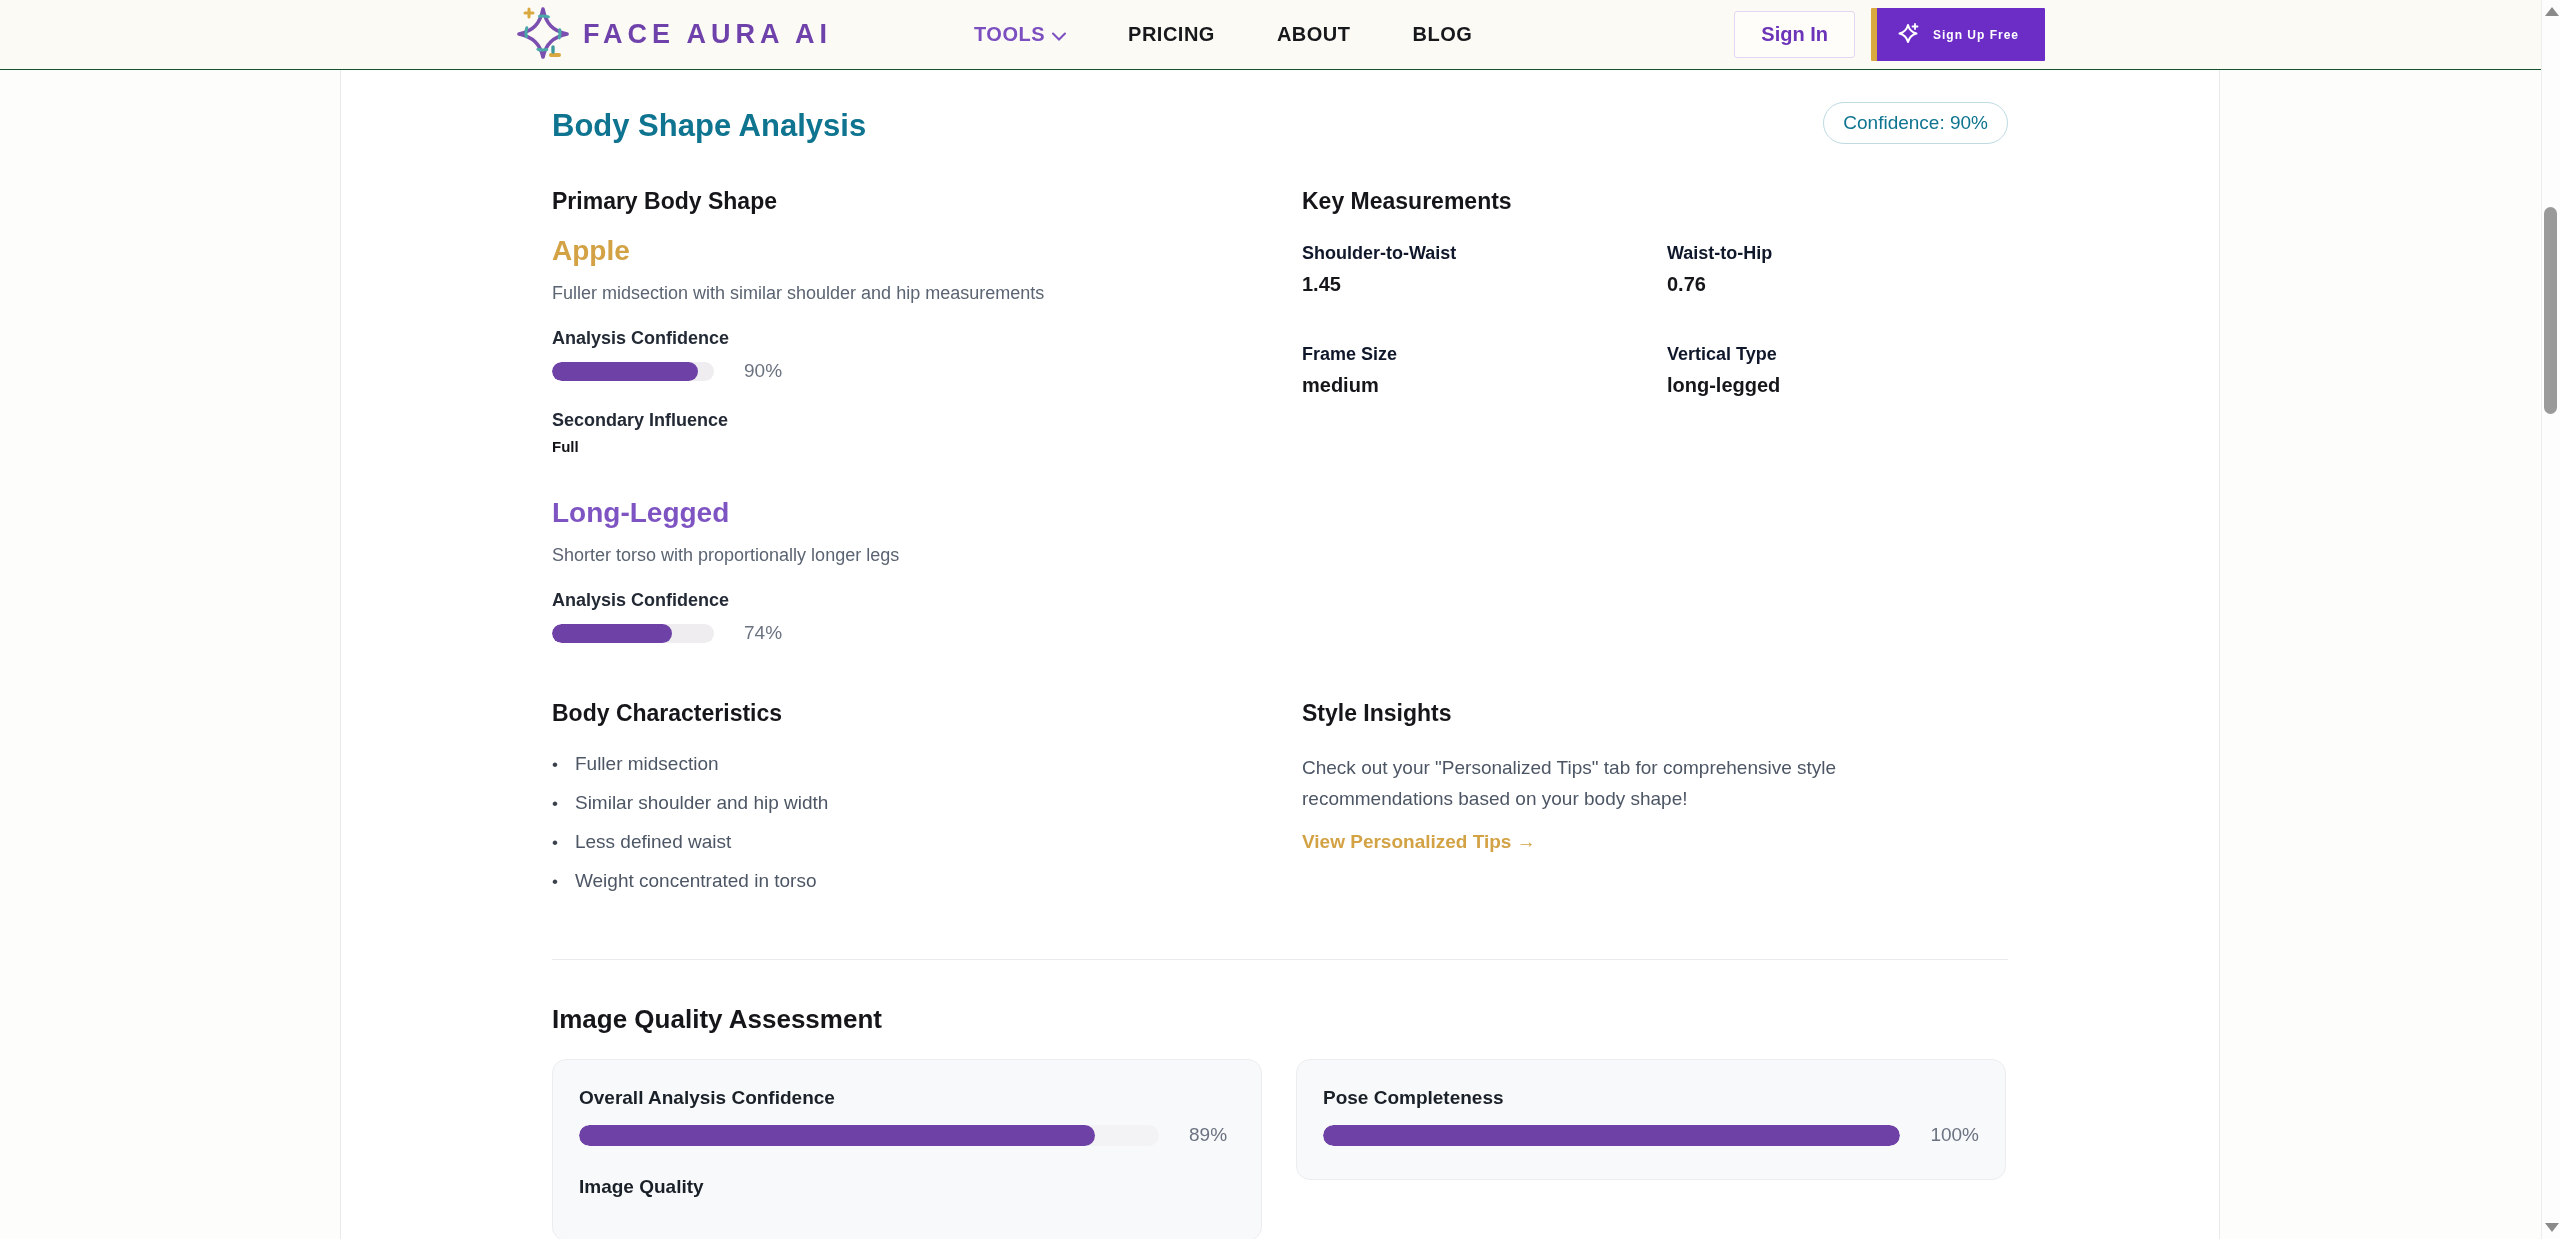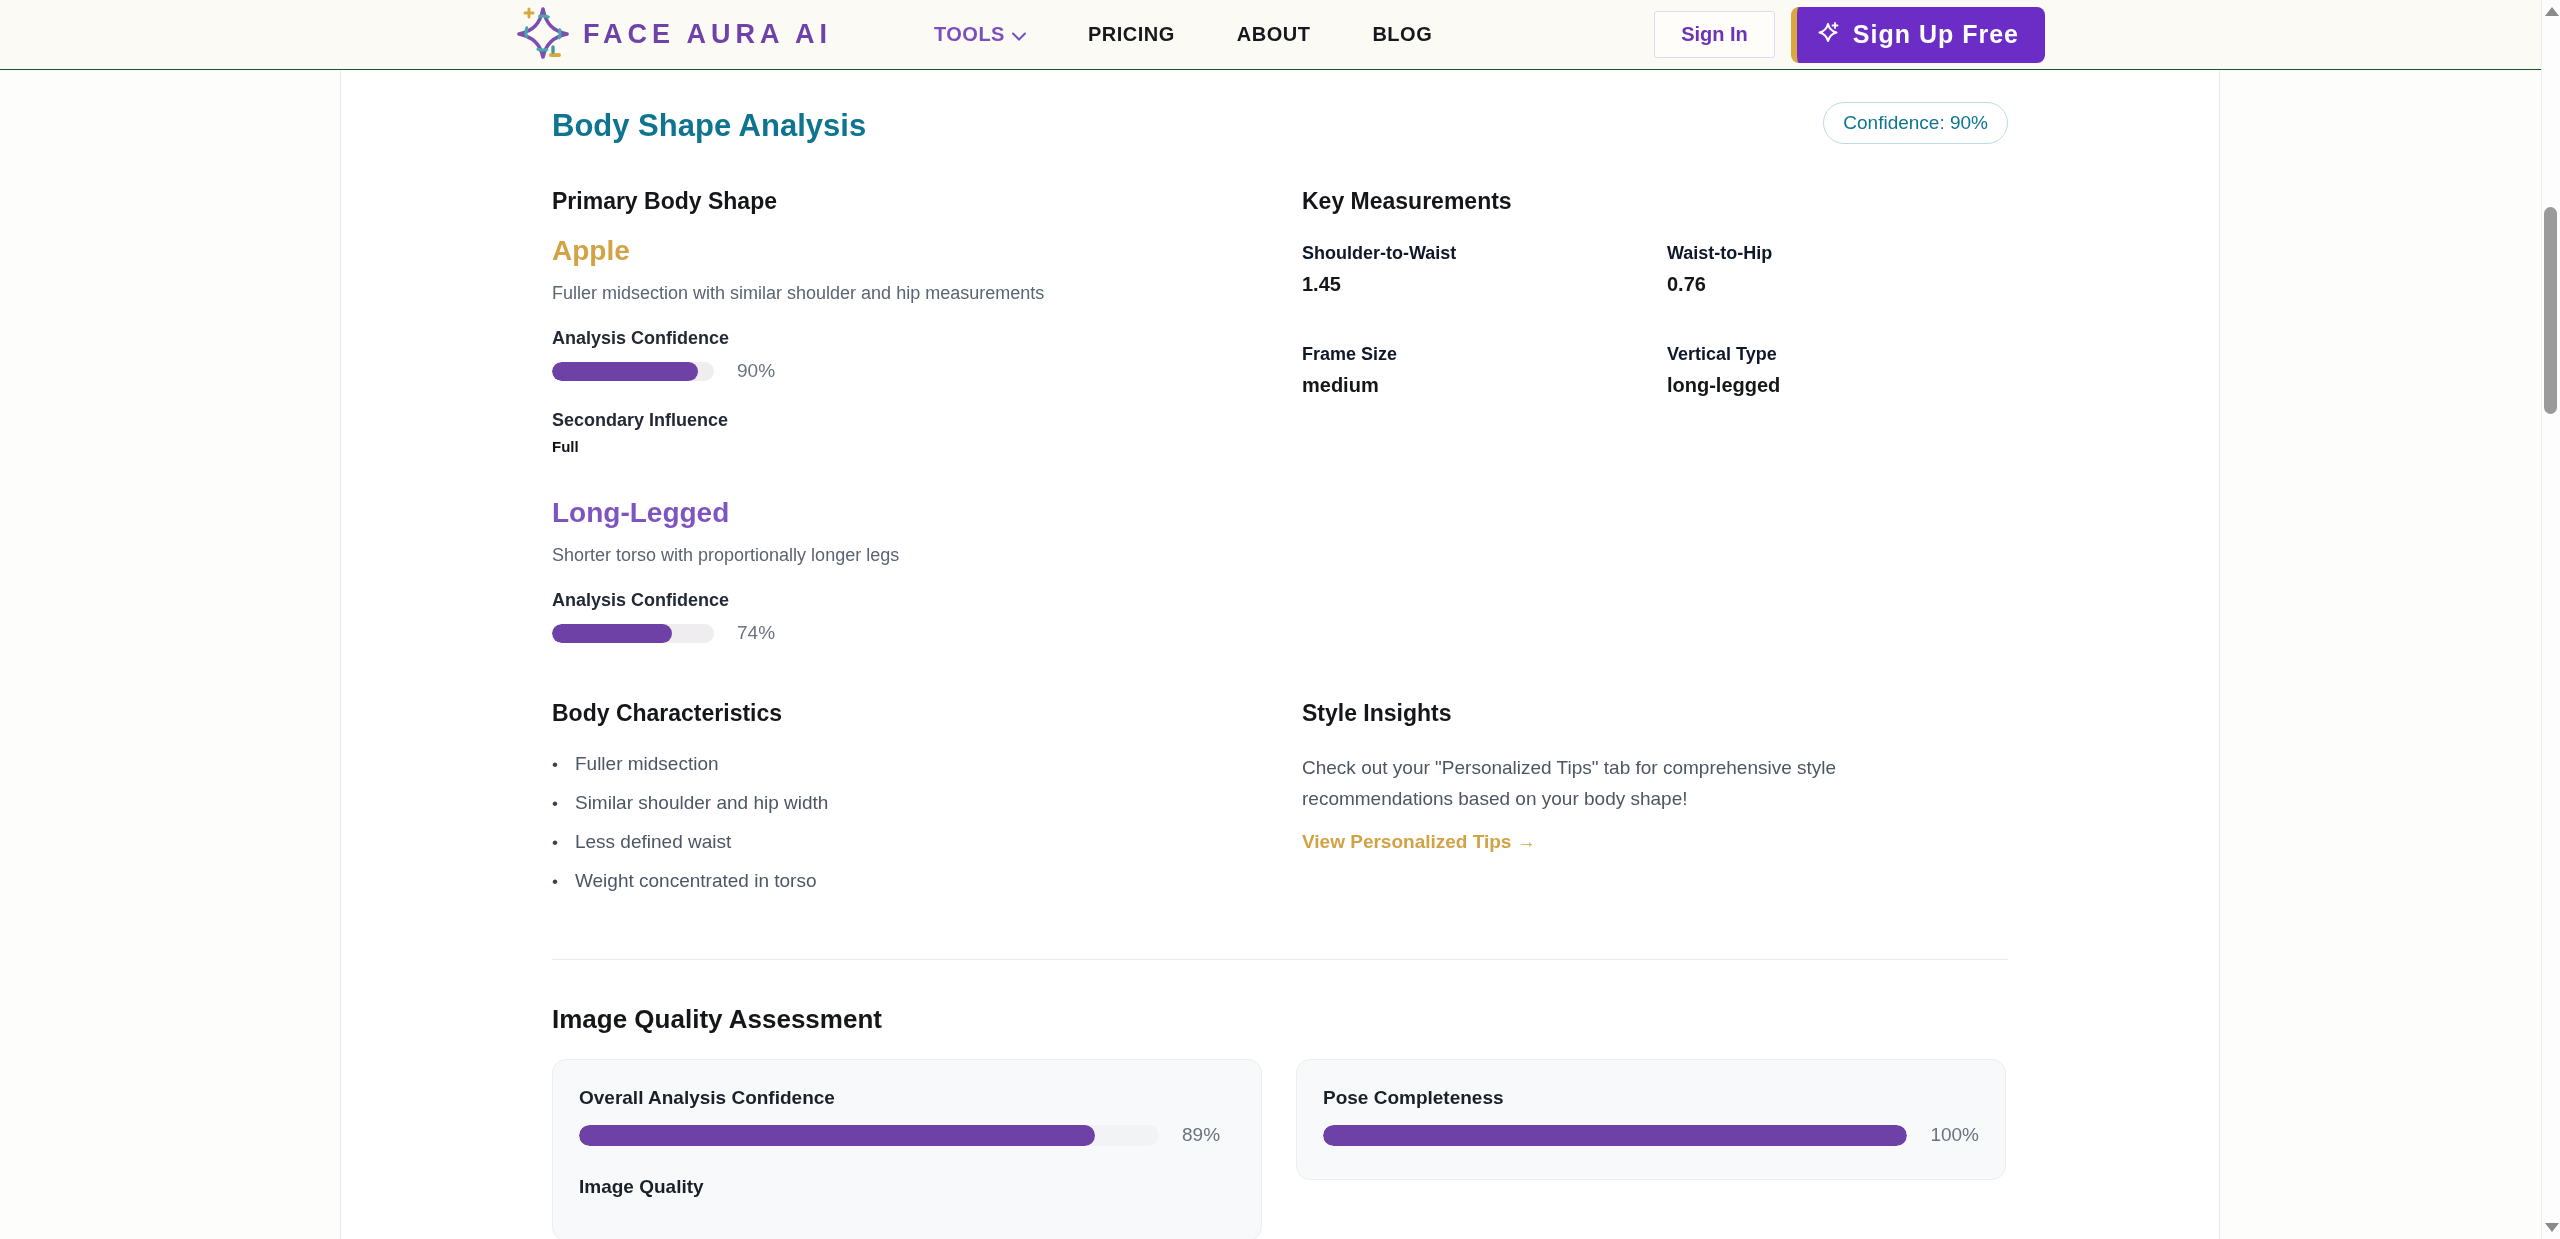--- a/index.html
+++ b/index.html
@@ -39,22 +39,22 @@
   }
   .nav-item.active { color: #7b4fc0; }
   .auth { display: flex; align-items: center; gap: 16px; }
   .btn-signin {
     font-size: 20px; font-weight: 600; color: #6b34b8;
     background: #fffdfa; border: 1.5px solid #e3d6f3; border-radius: 3px;
     padding: 11px 26px; cursor: pointer;
     font-family: inherit;
   }
   .btn-signup {
-    font-size: 25px; font-weight: 700; color: #ffffff; letter-spacing: 1px;
-    background: #6c2dc7; border: none; border-radius: 8px;
+    font-size: 12px; font-weight: 700; color: #ffffff; letter-spacing: 1px;
+    background: #6c2dc7; border: none; border-radius: 1px;
     border-left: 6px solid #d9a93f;
     padding: 13px 26px 13px 20px; cursor: pointer;
     display: flex; align-items: center; gap: 12px;
     font-family: inherit;
   }
 
   
   .scrollbar {
     position: absolute; top: 0; right: 0; width: 19px; height: 1239px;
     background: #fdfdfd; border-left: 1px solid #ededed; z-index: 10;
@@ -87,21 +87,21 @@
   }
 
   .two-col { display: grid; grid-template-columns: 706px 706px; column-gap: 44px; }
 
   .section-heading { font-size: 23px; font-weight: 700; color: #15161a; margin-bottom: 20px; }
   .shape-value { font-size: 28px; font-weight: 700; margin-bottom: 16px; }
   .shape-value.gold { color: #d3a245; }
   .shape-value.purple { color: #7e54c3; }
   .desc { font-size: 18px; color: #5b6472; margin-bottom: 24px; }
   .field-label { font-size: 18px; font-weight: 600; color: #232a35; margin-bottom: 11px; }
-  .bar-row { display: flex; align-items: center; gap: 23px; }
+  .bar-row { display: flex; align-items: center; gap: 30px; }
   .bar-track {
     background: #efedf0; border-radius: 12px; overflow: hidden;
   }
   .bar-track.small { width: 162px; height: 19px; }
   .bar-track.big   { width: 580px; height: 21px; background: #f3f2f5; }
   .bar-track.big2  { width: 597px; height: 21px; background: #f3f2f5; }
   .bar-fill { height: 100%; background: #6e41a7; border-radius: 12px; }
   .pct { font-size: 19px; color: #6b7280; }
 
   .block-gap { margin-bottom: 28px; }

